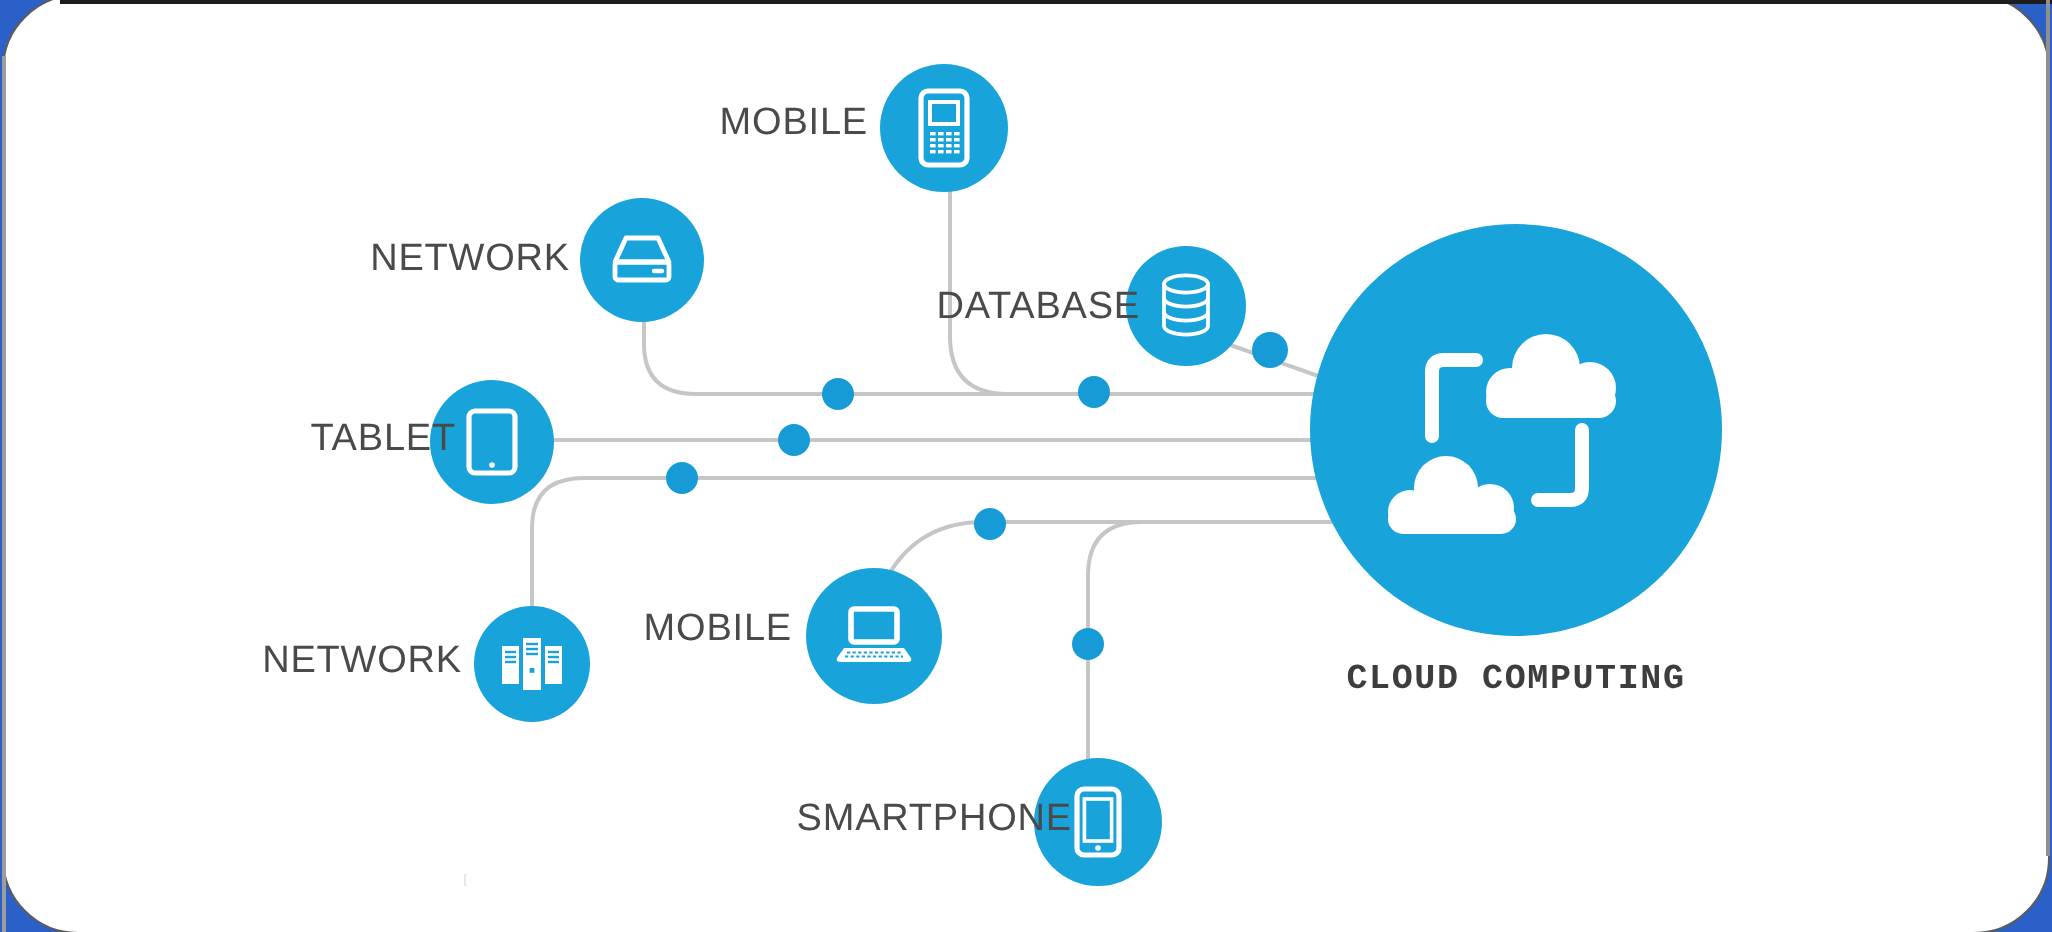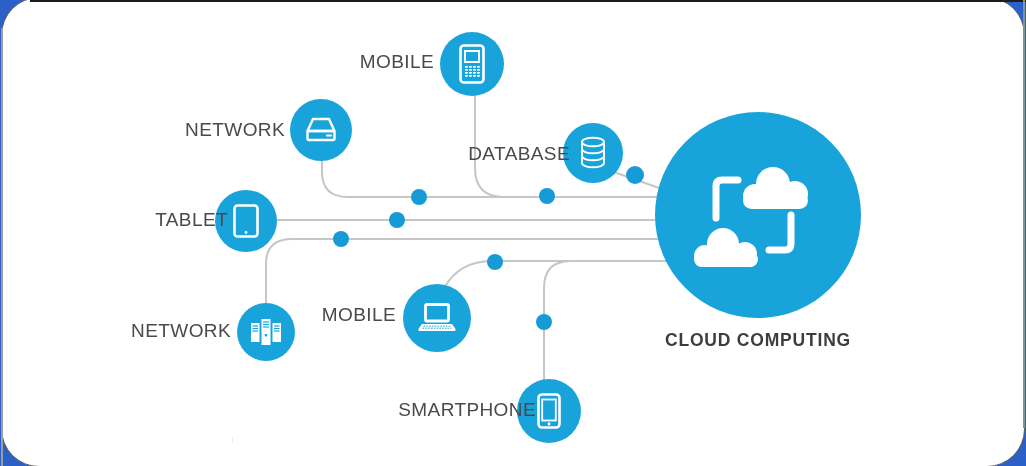--- a/index.html
+++ b/index.html
@@ -46,20 +46,21 @@
   .l-tablet    {right:798px;top:211px;}
   .l-database  {right:456px;top:145px;}
   .l-server    {right:795px;top:322px;}
   .l-laptop    {right:630px;top:306px;}
   .l-smartphone{right:490px;top:401px;}
 
   .hub-label{
     position:absolute;left:655px;top:330px;width:206px;text-align:center;
     font-size:17.5px;font-weight:700;letter-spacing:.8px;color:#3d3d3d;
     white-space:nowrap;
+    font-family:Liberation Mono, monospace;
   }
   .accent-stroke{stroke:var(--accent,#18a4db);}
   .accent-fill{fill:var(--accent,#18a4db);}
   .cursor-artifact{
     position:absolute;left:232px;top:437px;width:1px;height:6px;
     background:#d9eef4;
   }
 </style>
 </head>
 <body>

